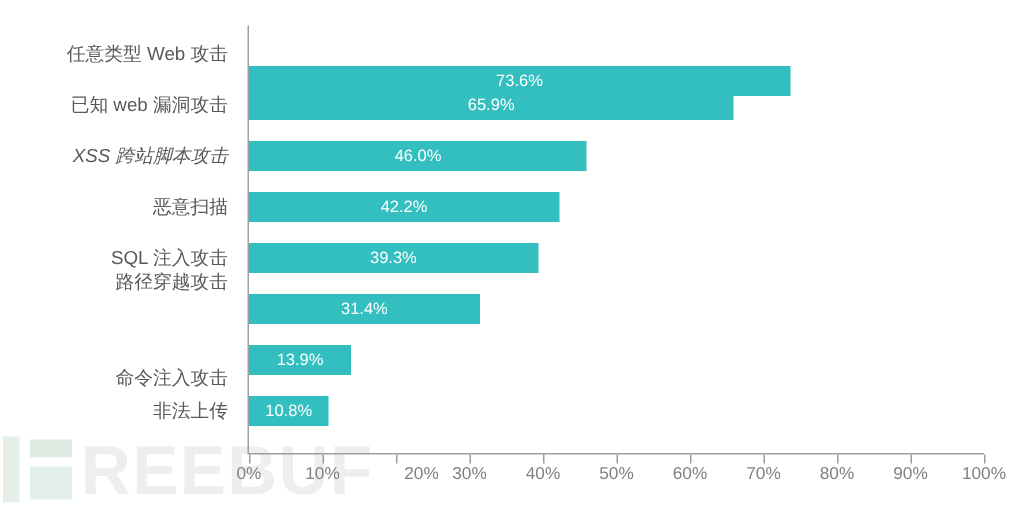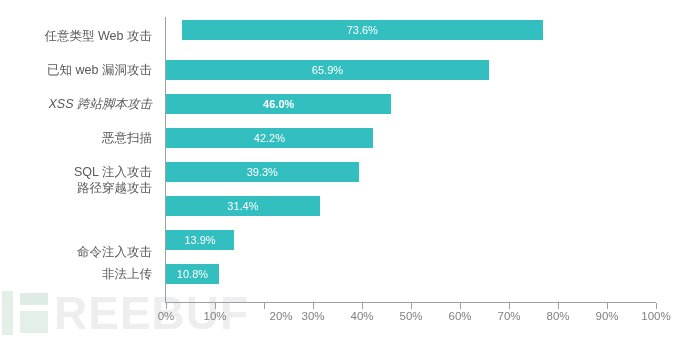--- a/index.html
+++ b/index.html
@@ -150,29 +150,29 @@
       <div class="fbar top"></div>
       <div class="fbar mid"></div>
     </div>
     <div class="wm-text">REEBUF</div>
   </div>
 
   <div id="y-axis-line"></div>
   <div id="x-axis-line"></div>
 
   <div class="plot" id="plot-area">
-      <div class="bar-row" style="top: 3px; width: 490px; margin-left: 16px;">
+      <div class="bar-row" style="top: 27px; width: 490px;">
         <div class="bar" style="width: 360.64px; background: rgb(51, 191, 191);"></div>
         <div class="bar-value" style="left: 0px; width: 360.64px; color: rgb(255, 255, 255);">73.6%</div>
       </div>
       <div class="bar-row" style="top: 43px; width: 490px;">
         <div class="bar" style="width: 322.91px; background: rgb(51, 191, 191);"></div>
         <div class="bar-value" style="left: 0px; width: 322.91px; color: rgb(255, 255, 255);">65.9%</div>
       </div>
-      <div class="bar-row" style="top: 77px; width: 490px; font-weight: bold;">
+      <div class="bar-row" style="top: 77px; width: 490px;">
         <div class="bar" style="width: 225.4px; background: rgb(51, 191, 191);"></div>
         <div class="bar-value" style="left: 0px; width: 225.4px; color: rgb(255, 255, 255);">46.0%</div>
       </div>
       <div class="bar-row" style="top: 111px; width: 490px;">
         <div class="bar" style="width: 206.78px; background: rgb(51, 191, 191);"></div>
         <div class="bar-value" style="left: 0px; width: 206.78px; color: rgb(255, 255, 255);">42.2%</div>
       </div>
       <div class="bar-row" style="top: 145px; width: 490px;">
         <div class="bar" style="width: 192.57px; background: rgb(51, 191, 191);"></div>
         <div class="bar-value" style="left: 0px; width: 192.57px; color: rgb(255, 255, 255);">39.3%</div>

